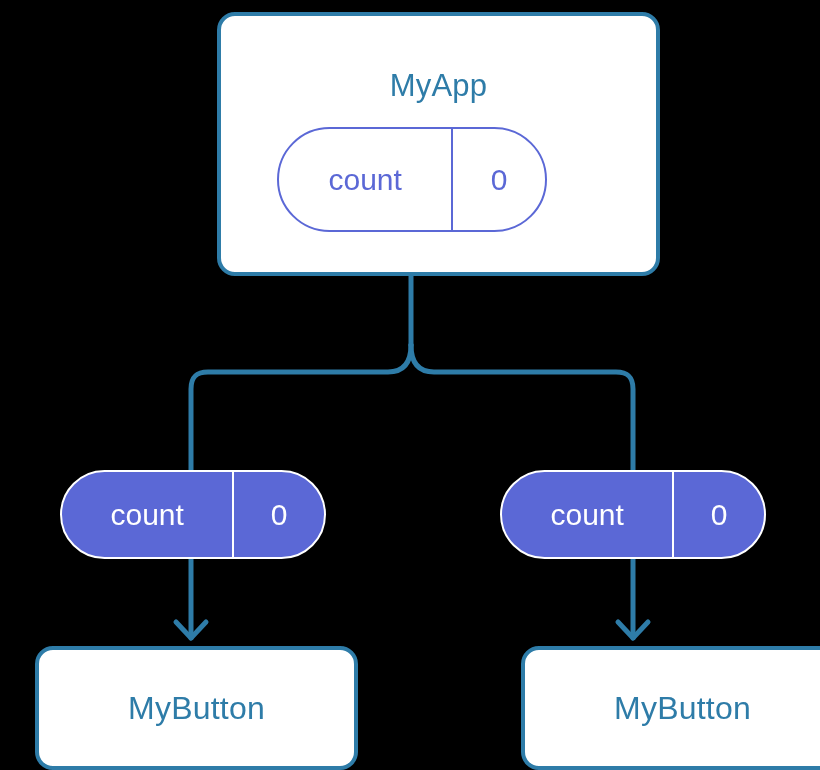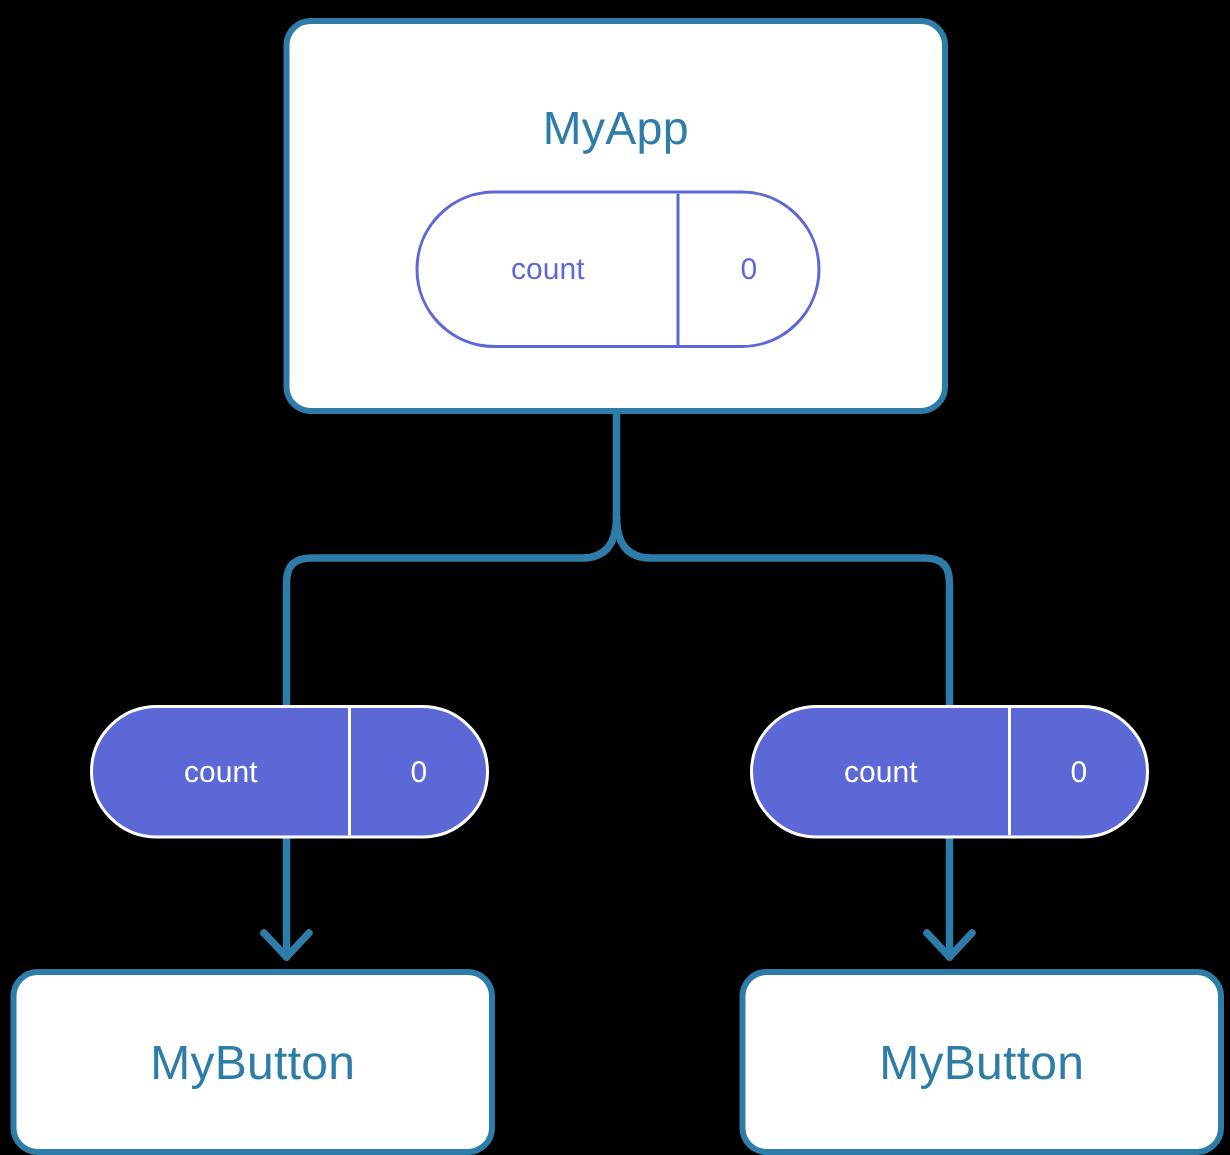--- a/index.html
+++ b/index.html
@@ -31,20 +31,21 @@
   .component-box {
     position: absolute;
     background: #FFFFFF;
     border: 4px solid #2E7CA8;
     border-radius: 18px;
     box-sizing: border-box;
     display: flex;
     flex-direction: column;
     align-items: center;
     z-index: 3;
+    margin-left: 28px;
   }
   .component-title {
     color: #2E7CA8;
     font-size: 31px;
     line-height: 1;
     letter-spacing: 0.2px;
     white-space: nowrap;
   }
 
   #box-myapp {
@@ -84,21 +85,21 @@
     align-items: stretch;
     box-sizing: border-box;
     border-radius: 999px;
     overflow: hidden;
     z-index: 4;
   }
   .pill-key, .pill-value {
     display: flex;
     align-items: center;
     justify-content: center;
-    font-size: 20px;
+    font-size: 30px;
     line-height: 1;
     white-space: nowrap;
     box-sizing: border-box;
   }
 
   
   .state-pill.outlined {
     background: transparent;
     border: 2px solid #5B68D6;
   }

